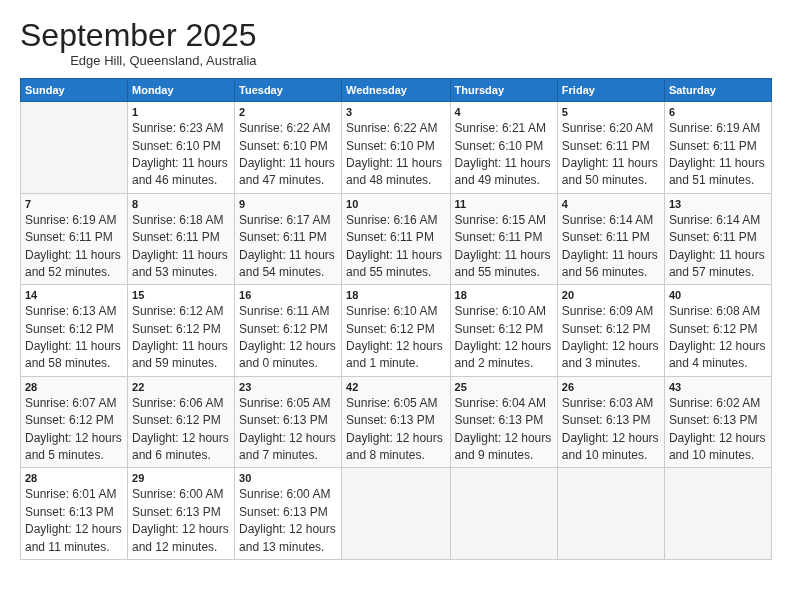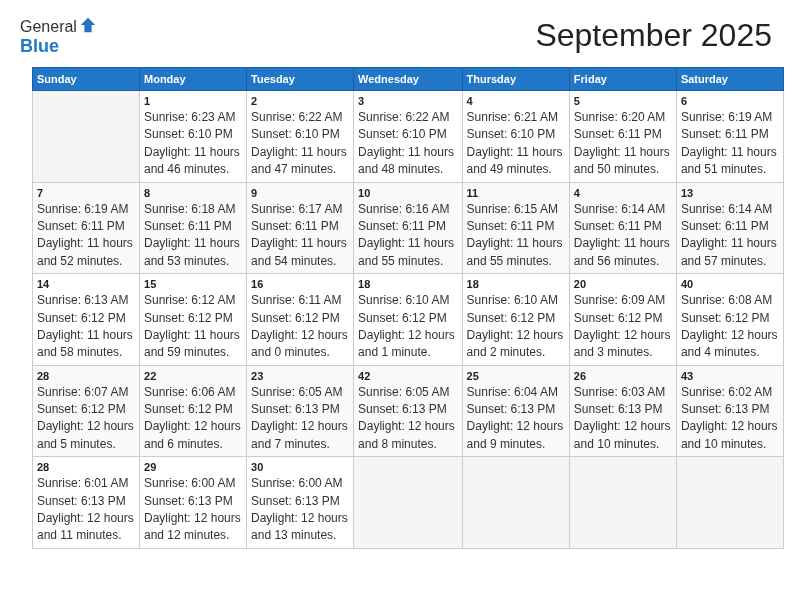--- a/index.html
+++ b/index.html
@@ -45,21 +45,20 @@
       line-height: 1.1;
     }
     .location {
       font-size: 13px;
       color: #333;
     }
     table {
       width: 100%;
       border-collapse: collapse;
       font-size: 8.5px;
-      margin-left: 12px;
     }
     thead tr th {
       background: #2176c7;
       color: #fff;
       padding: 5px 4px;
       font-size: 11px;
       font-weight: bold;
       border: 1px solid #1a5fa0;
       text-align: left;
     }
@@ -88,35 +87,23 @@
     }
     td.empty {
       background: #f5f5f5;
     }
   </style>
 </head>
 <body>
 
 <div class="page">
   <div class="header">
-    <div class="logo">
-      <div>
-        <div style="display:flex;align-items:center;">
-          <span class="logo-general">General</span>
-          <svg class="logo-icon" viewBox="0 0 20 20">
-            <polygon points="10,2 18,10 14,10 14,18 6,18 6,10 2,10" fill="#2176c7"></polygon>
-          </svg>
-        </div>
-        <div>
-          <span class="logo-blue" style="font-size:18px;font-weight:bold;color:#2176c7;">Blue</span>
-        </div>
-      </div>
-    </div>
     <div class="title-block">
       <div class="month-title">September 2025</div>
+      <div class="location">Edge Hill, Queensland, Australia</div>
     </div>
   </div>
 
   <table>
     <thead>
       <tr>
       <th>Sunday</th>
           <th>Monday</th>
           <th>Tuesday</th>
           <th>Wednesday</th>

